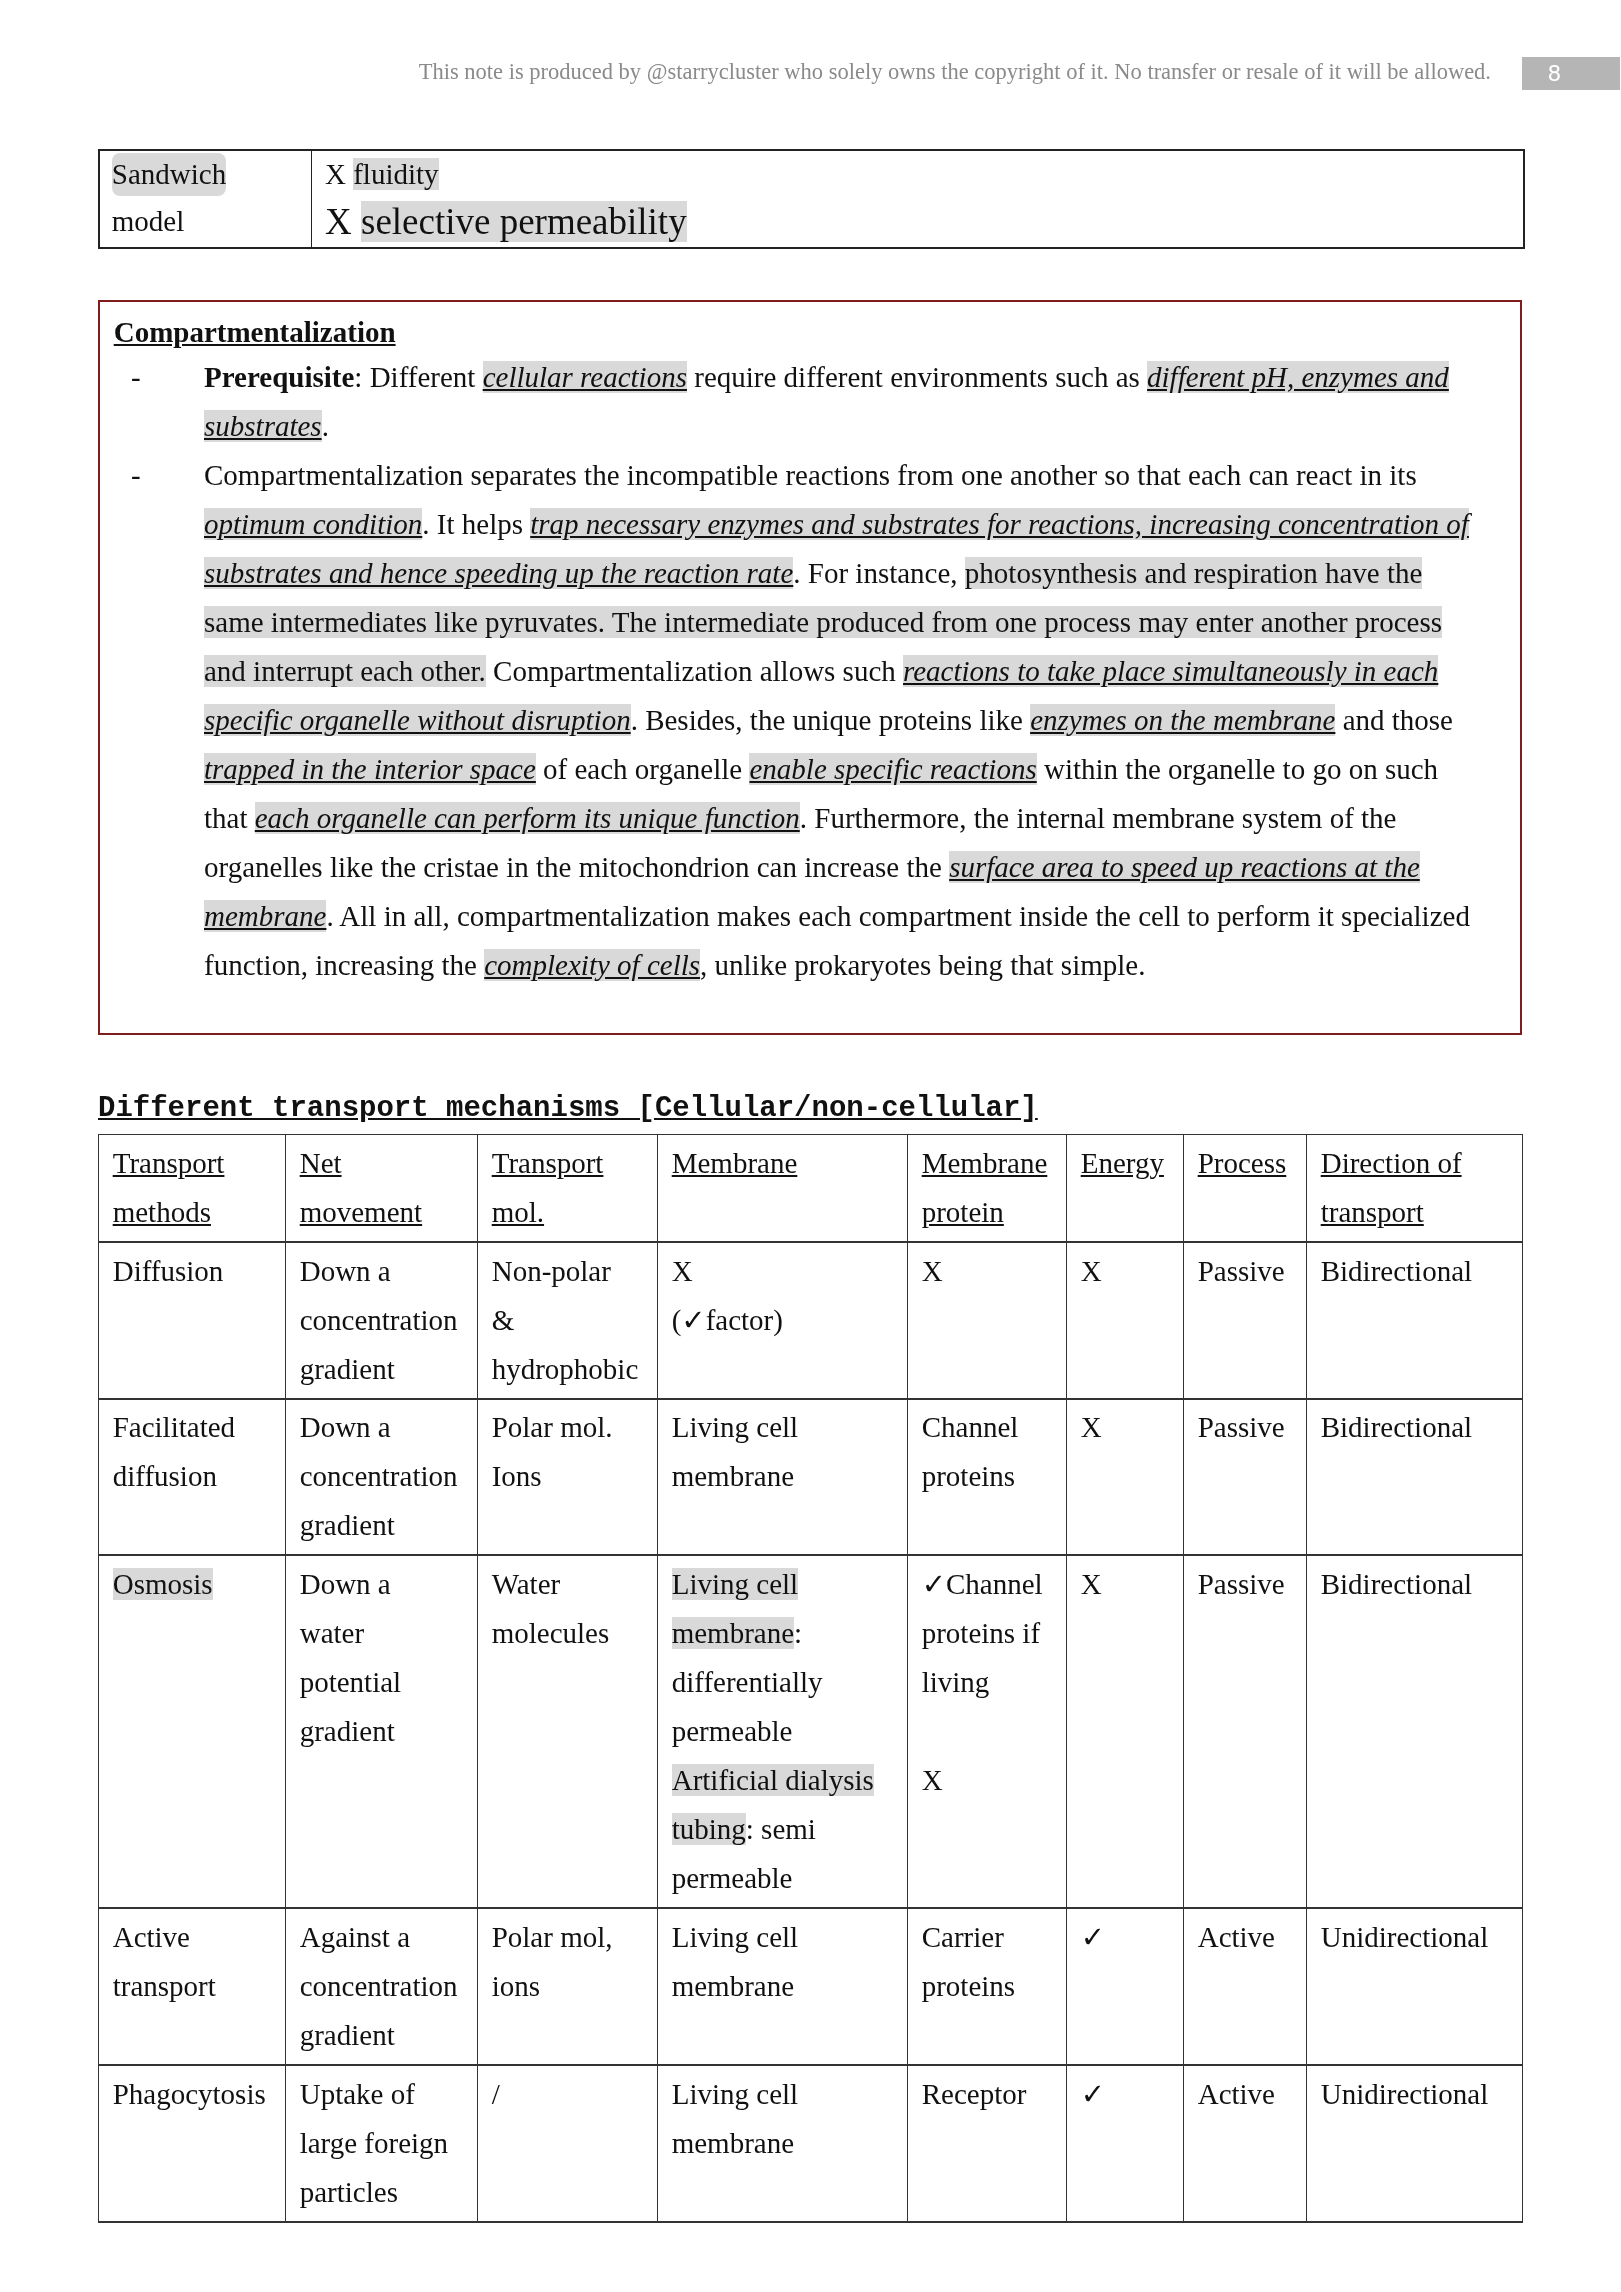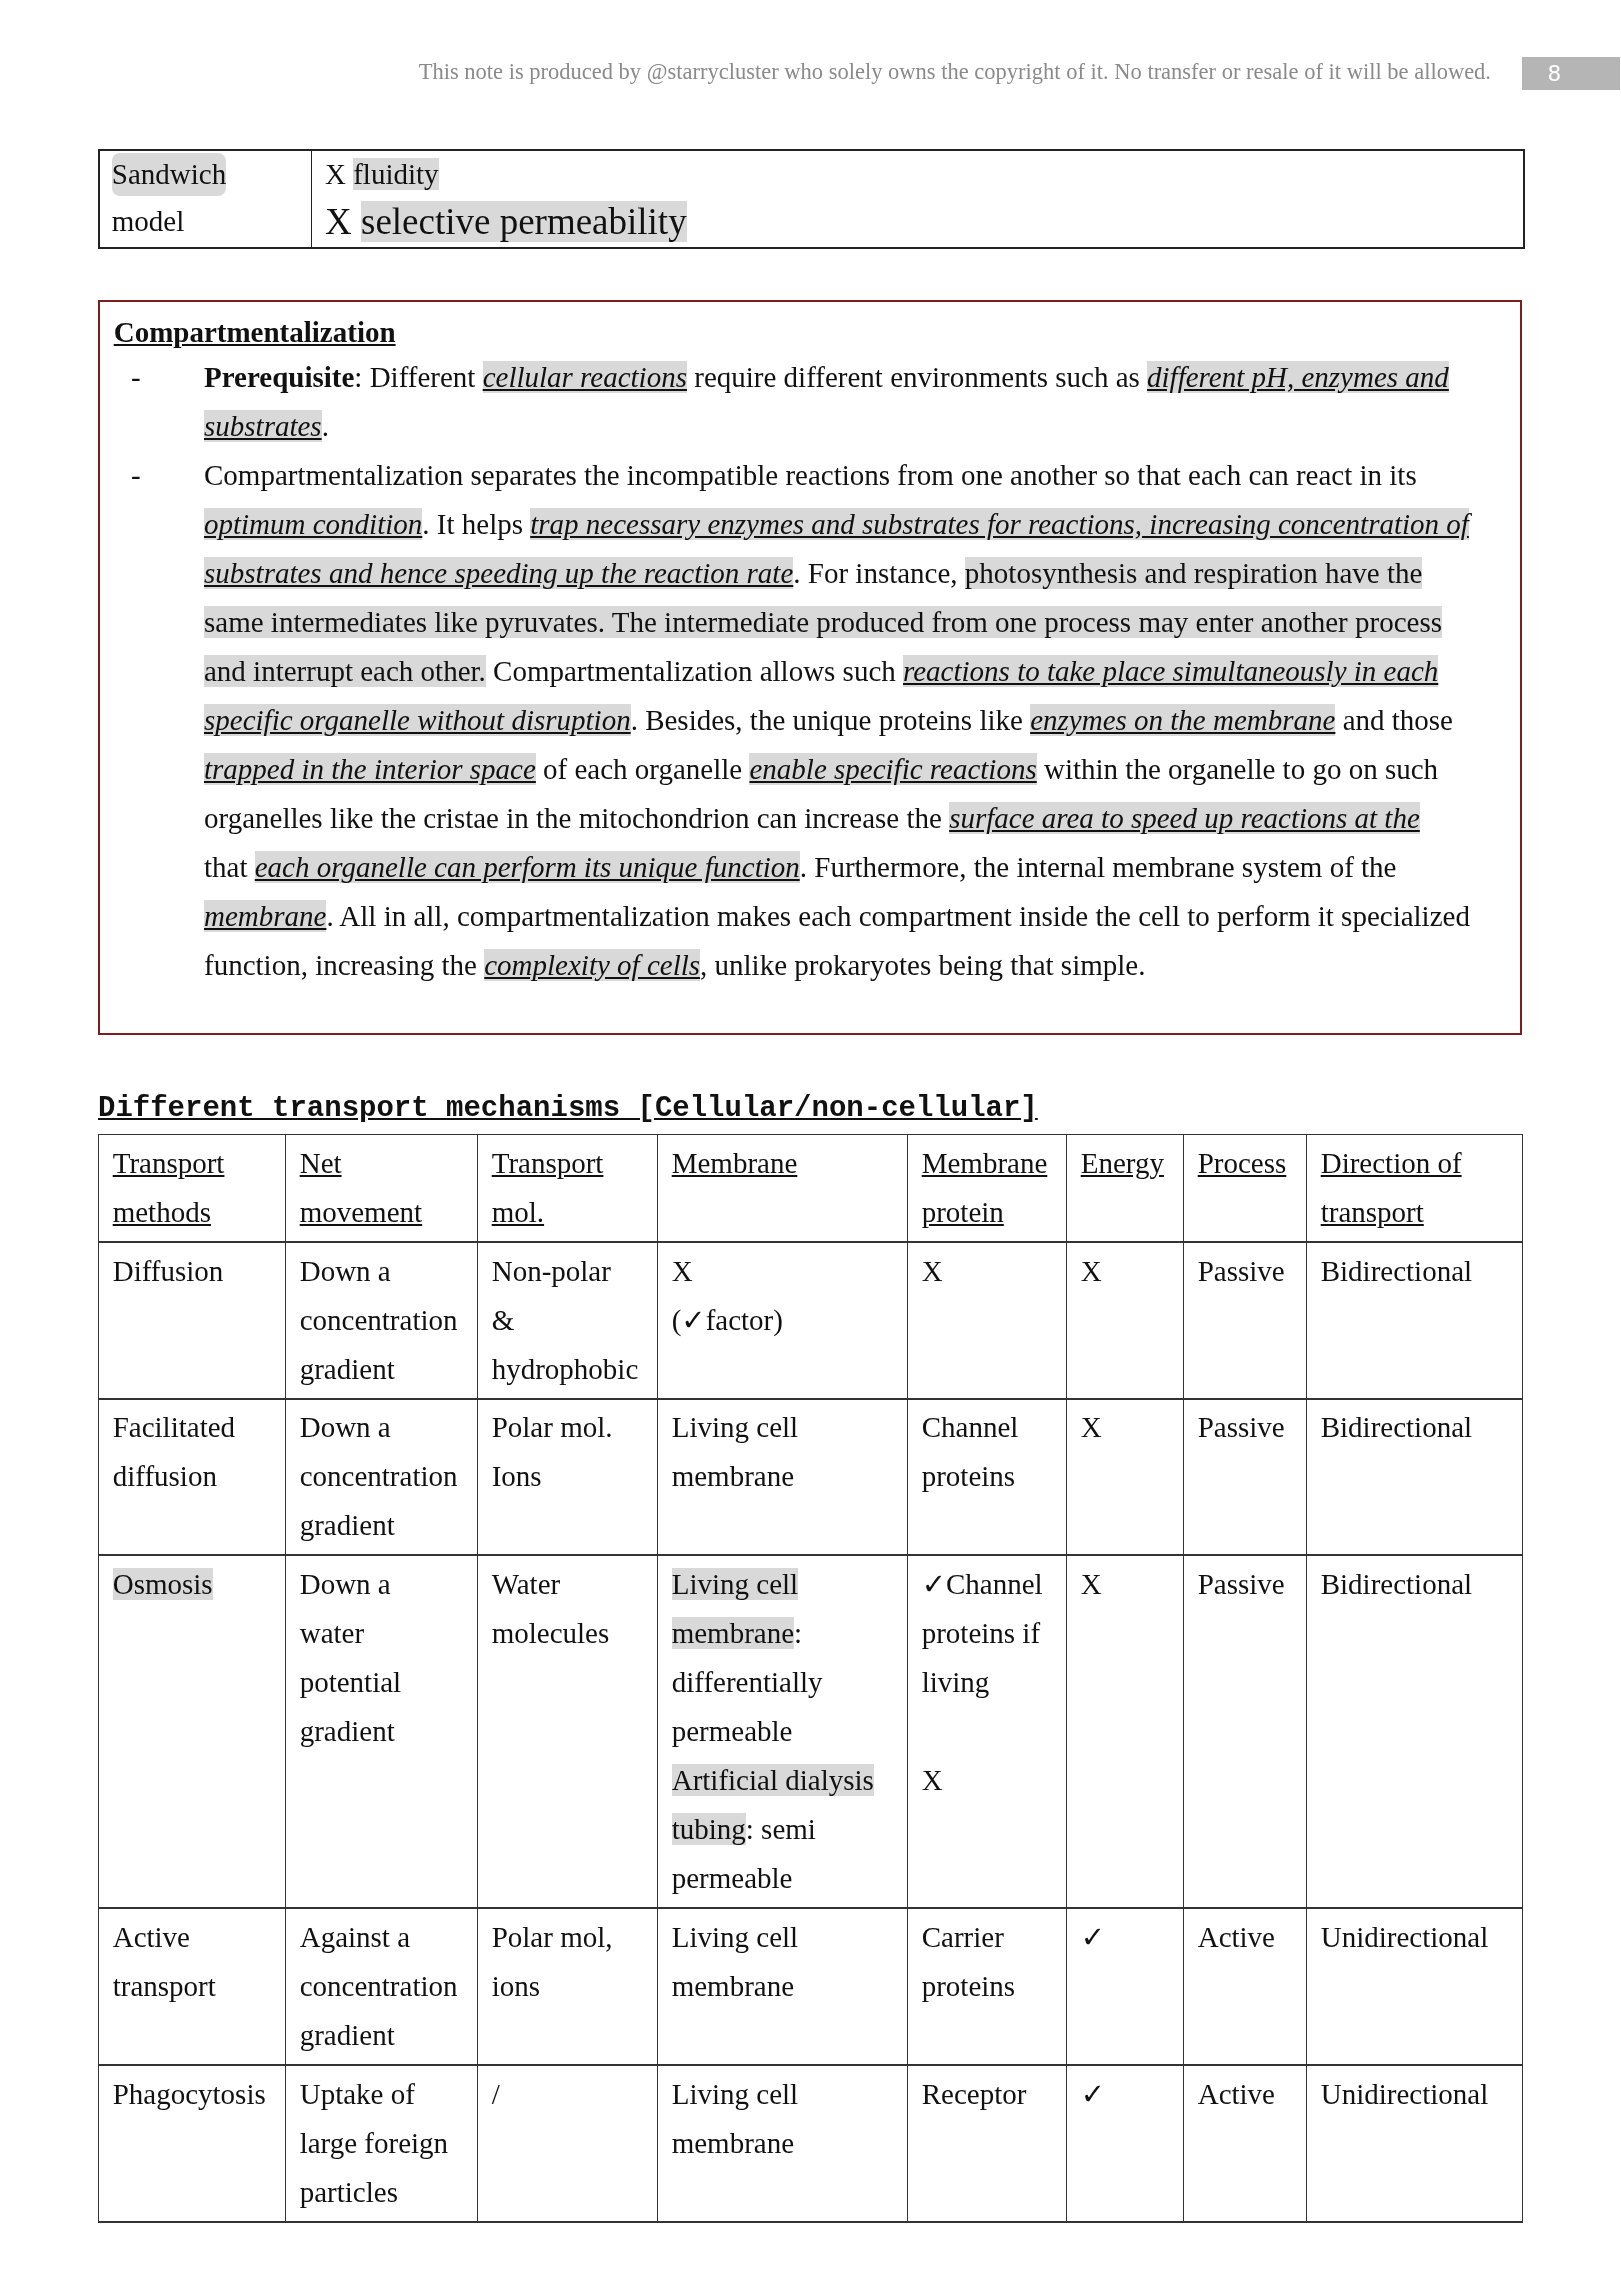--- a/index.html
+++ b/index.html
@@ -66,22 +66,22 @@
 
   <span class="bullet" style="top:149px;">-</span>
   <div class="para" style="top:149px;">
     <span class="ln">Compartmentalization separates the incompatible reactions from one another so that each can react in its</span>
     <span class="ln"><span class="hu">optimum condition</span><span>. It helps </span><span class="hu">trap necessary enzymes and substrates for reactions, increasing concentration of</span></span>
     <span class="ln"><span class="hu">substrates and hence speeding up the reaction rate</span><span>. For instance, </span><span class="hl">photosynthesis and respiration have the </span></span>
     <span class="ln"><span class="hl">same intermediates like pyruvates. The intermediate produced from one process may enter another process </span></span>
     <span class="ln"><span class="hl">and interrupt each other.</span><span> Compartmentalization allows such </span><span class="hu">reactions to take place simultaneously in each </span></span>
     <span class="ln"><span class="hu">specific organelle without disruption</span><span>. Besides, the unique proteins like </span><span class="hu">enzymes on the membrane</span><span> and those</span></span>
     <span class="ln"><span class="hu">trapped in the interior space</span><span> of each organelle </span><span class="hu">enable specific reactions</span><span> within the organelle to go on such</span></span>
+    <span class="ln"><span>that </span><span class="hu">each organelle can perform its unique function</span><span>. Furthermore, the internal membrane system of the</span></span>
     <span class="ln"><span>organelles like the cristae in the mitochondrion can increase the </span><span class="hu">surface area to speed up reactions at the </span></span>
-    <span class="ln"><span>that </span><span class="hu">each organelle can perform its unique function</span><span>. Furthermore, the internal membrane system of the</span></span>
     <span class="ln"><span class="hu">membrane</span><span>. All in all, compartmentalization makes each compartment inside the cell to perform it specialized</span></span>
     <span class="ln"><span>function, increasing the </span><span class="hu">complexity of cells</span><span>, unlike prokaryotes being that simple.</span></span>
   </div>
 </div>
 
 <div class="sec-title">Different transport mechanisms [Cellular/non-cellular] </div>
 
 <table class="t2">
   <colgroup>
     <col style="width:187px">

